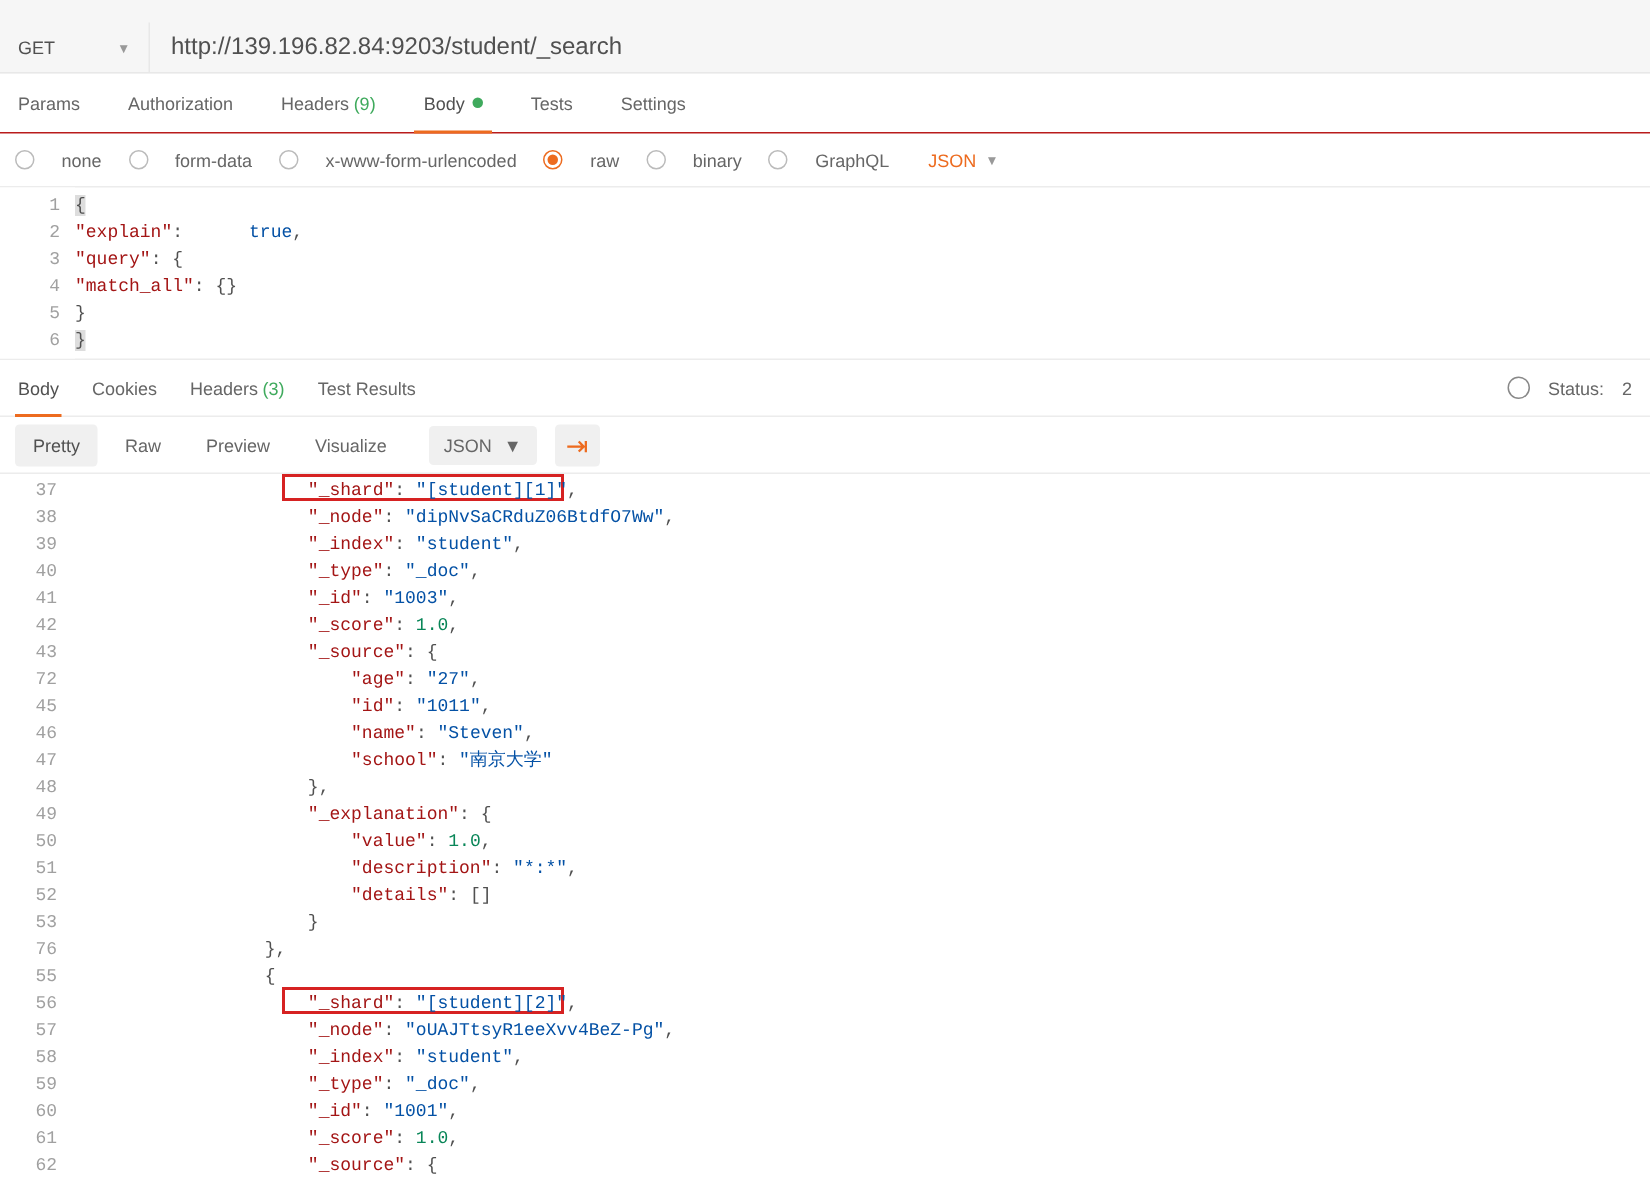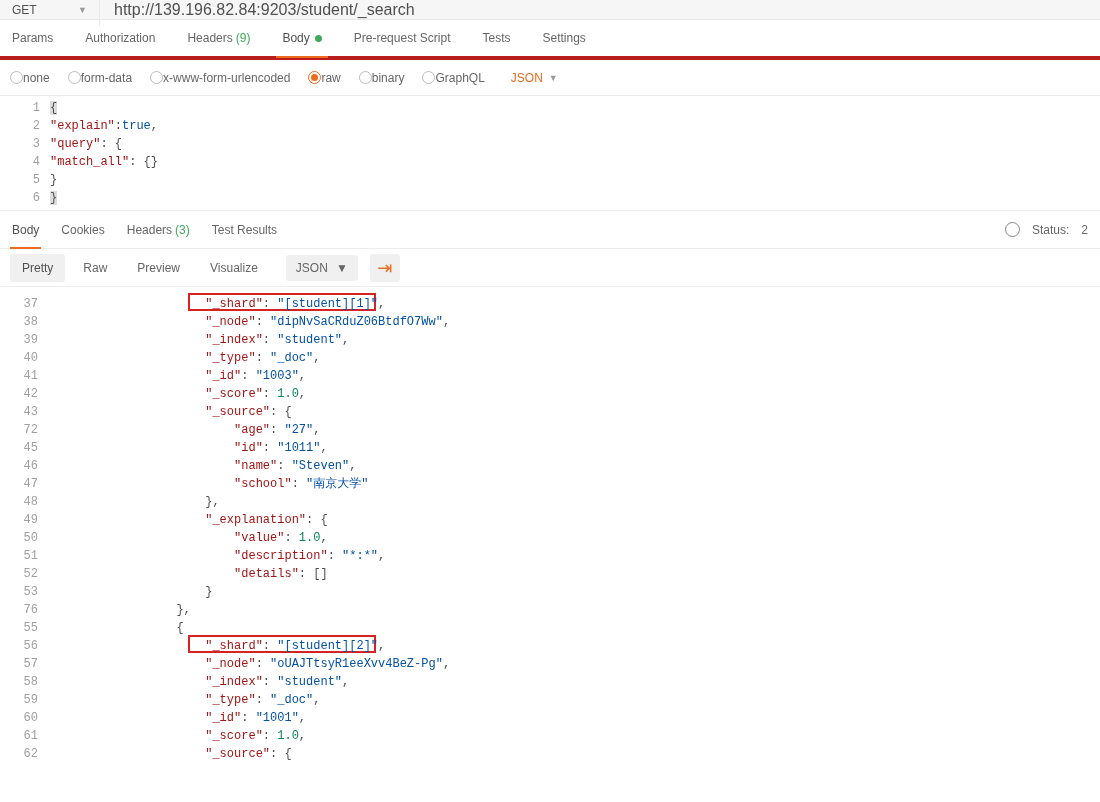--- a/index.html
+++ b/index.html
@@ -1,54 +1,54 @@
 <!DOCTYPE html>
 <html><head>
 <meta charset="utf-8">
 <style>
 * { box-sizing: border-box; margin: 0; padding: 0; }
 body { font-family: -apple-system, BlinkMacSystemFont, "Segoe UI", Arial, sans-serif; font-size: 12px; color: #505050; background: #fff; width: 1100px; height: 802px; overflow: hidden; }
-.url-bar { display: flex; align-items: center; background: #f6f6f6; border-bottom: 1px solid #e8e8e8; height: 20px; }
+.url-bar { display: flex; align-items: flex-end; background: #f6f6f6; border-bottom: 1px solid #e8e8e8; height: 49px; }
 .method-select { width: 100px; height: 33px; display: flex; align-items: center; justify-content: space-between; padding: 0 12px; border-right: 1px solid #e8e8e8; cursor: pointer; }
 .method-select .caret { font-size: 9px; color: #999; }
 .url-input { flex: 1; height: 33px; border: none; background: transparent; padding: 0 14px; font-size: 16px; color: #505050; outline: none; }
-.req-tabs { display: flex; align-items: center; padding: 0 10px; height: 40px; border-bottom: 4px solid #b91c1c; gap: 28px; }
+.req-tabs { display: flex; align-items: center; padding: 0 10px; height: 40px; border-bottom: 1px solid #b91c1c; gap: 28px; }
 .req-tab { position: relative; color: #666; cursor: pointer; padding: 0 2px; height: 40px; display: flex; align-items: center; }
 .req-tab.active { color: #505050; }
 .req-tab.active::after { content: ""; position: absolute; bottom: 0; left: -4px; right: -4px; height: 2px; background: #ed6b1f; }
 .count { color: #3faa5d; margin-left: 3px; }
 .dot { width: 7px; height: 7px; border-radius: 50%; background: #3faa5d; display: inline-block; margin-left: 5px; }
 .body-type-row { display: flex; align-items: center; height: 36px; padding: 0 10px; gap: 18px; border-bottom: 1px solid #ececec; }
-.radio-opt { display: flex; align-items: center; gap: 0; cursor: pointer; color: #666; }
+.radio-opt { display: flex; align-items: center; gap: 18px; cursor: pointer; color: #666; }
 .radio-circle { width: 13px; height: 13px; border-radius: 50%; border: 1px solid #bbb; display: inline-flex; align-items: center; justify-content: center; }
 .radio-opt.selected .radio-circle { border-color: #ed6b1f; }
 .radio-opt.selected .radio-circle::after { content: ""; width: 7px; height: 7px; border-radius: 50%; background: #ed6b1f; }
 .json-type { color: #ed6b1f; margin-left: 8px; display: flex; align-items: center; gap: 6px; cursor: pointer; }
 .json-type .caret { font-size: 9px; color: #999; }
 .code-editor { display: flex; border-bottom: 1px solid #ececec; font-family: Consolas, "Courier New", monospace; font-size: 12px; }
 .gutter { width: 50px; text-align: right; padding: 3px 10px 3px 0; color: #a0a0a0; background: #fff; font-family: Consolas, "Courier New", monospace; }
 .gutter div { height: 18px; line-height: 18px; }
 .code-body { flex: 1; padding: 3px 0; }
 .code-body div { height: 18px; line-height: 18px; }
 .k { color: #a31515; }
-.b { color: #0451a5; }
+.b { color: #0451a5; margin-left: 44px; }
 .resp-header { display: flex; align-items: center; justify-content: space-between; padding: 0 12px; height: 38px; border-bottom: 1px solid #ececec; }
 .resp-tabs { display: flex; gap: 22px; align-items: center; height: 38px; }
 .resp-tab { position: relative; cursor: pointer; color: #666; height: 38px; display: flex; align-items: center; }
 .resp-tab.active { color: #505050; }
 .resp-tab.active::after { content:""; position:absolute; bottom:0; left:-2px; right:-2px; height:2px; background:#ed6b1f; }
 .resp-right { display: flex; align-items: flex-end; gap: 12px; color: #666; }
 .globe { width: 15px; height: 15px; border: 1.2px solid #888; border-radius: 50%; position: relative; }
 .view-row { display: flex; align-items: center; height: 38px; padding: 0 10px; gap: 6px; border-bottom: 1px solid #ececec; }
 .view-btn { padding: 7px 12px; cursor: pointer; color: #666; border-radius: 3px; }
 .view-btn.active { background: #f0f0f0; color: #505050; }
 .dropdown-btn { background: #f0f0f0; padding: 6px 10px; display: flex; align-items: center; gap: 8px; border-radius: 3px; cursor: pointer; color: #666; margin-left: 10px; }
 .icon-btn { background: #f0f0f0; width: 30px; height: 28px; display: flex; align-items: center; justify-content: center; border-radius: 3px; margin-left: 6px; cursor: pointer; }
 .wrap-icon { color: #ed6b1f; font-size: 18px; line-height: 1; }
-.resp-body { display: flex; font-family: Consolas, "Courier New", monospace; font-size: 12px; height: 476px; overflow: hidden; align-items: flex-end; }
+.resp-body { display: flex; font-family: Consolas, "Courier New", monospace; font-size: 12px; height: 476px; overflow: hidden; }
 .resp-gutter { width: 50px; text-align: right; padding: 2px 12px 0 0; color: #a0a0a0; }
 .resp-gutter div { height: 18px; line-height: 18px; }
 .resp-code { flex: 1; padding: 2px 0 0 0; position: relative; }
 .resp-code .line { height: 18px; line-height: 18px; white-space: pre; position: relative; }
 .key { color: #a31515; }
 .str { color: #0451a5; }
 .num { color: #098658; }
 .fold-col { width: 40px; }
 .highlight-box { position: absolute; border: 2px solid #d62222; pointer-events: none; }
 </style>
@@ -67,21 +67,20 @@
   <div class="req-tab">Params</div>
   <div class="req-tab">Authorization</div>
   <div class="req-tab">
     <span>Headers</span>
     <span class="count">(9)</span>
   </div>
   <div class="req-tab active">
     <span>Body</span>
     <span class="dot"></span>
   </div>
-  <div class="req-tab">Pre-request Script</div>
   <div class="req-tab">Tests</div>
   <div class="req-tab">Settings</div>
 </div>
 
 <div class="body-type-row">
   <div class="radio-opt">
       <span class="radio-circle"></span>
       <span>none</span>
     </div>
   <div class="radio-opt">

